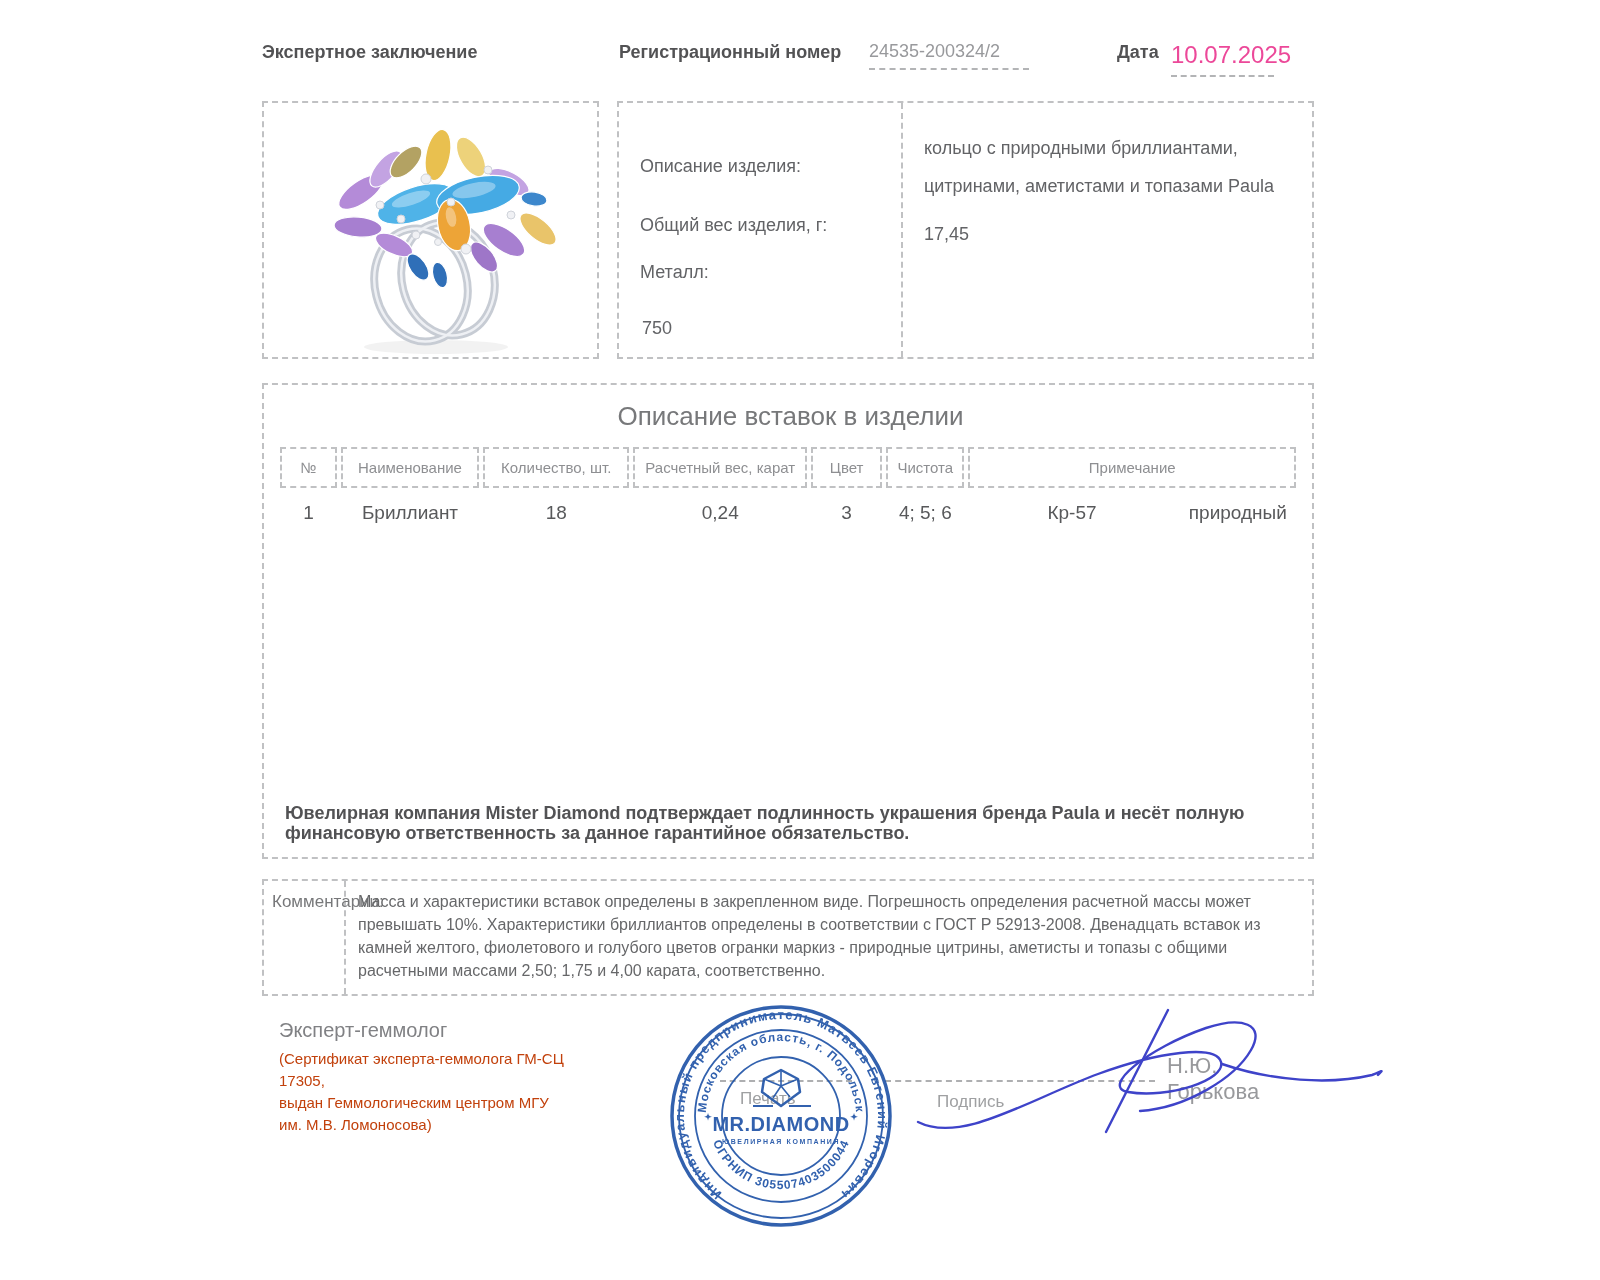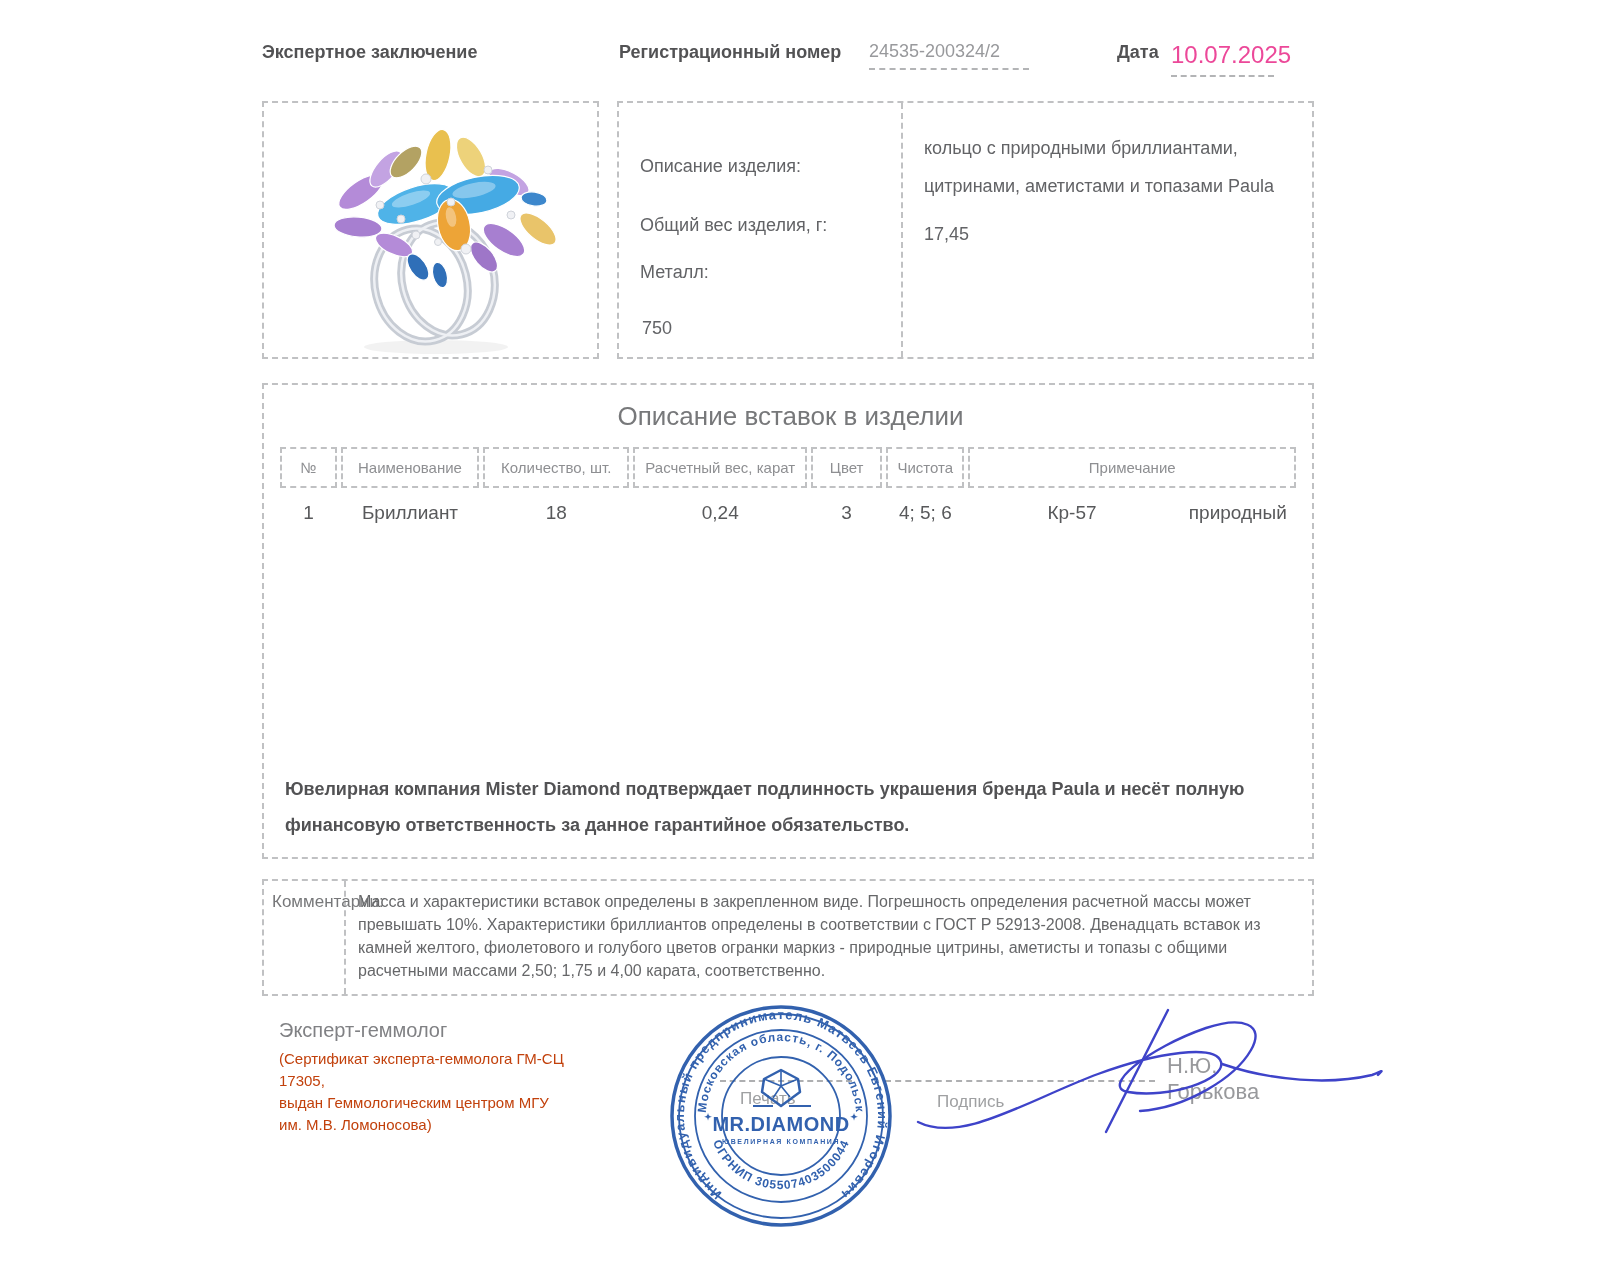--- a/index.html
+++ b/index.html
@@ -38,21 +38,21 @@
   .inserts-box { margin-top:24px; height:476px; padding:0 16px; display:flex; flex-direction:column; }
   .inserts-title { margin-top:16px; padding-left:5px; font-size:26px; color:#77787a;text-align:center; }
   .thead { display:flex; gap:4px; margin-top:15px; }
   .hcell { border:2px dashed #c0c1c3; height:41px; display:flex; align-items:center; justify-content:center;
     font-size:15px; color:#8e8f92; white-space:nowrap; }
   .trow { display:flex; gap:4px; margin-top:14px; }
   .tcell { display:flex; align-items:center; justify-content:center; font-size:19px; color:#58595b; white-space:nowrap; }
   .c0 { flex:0 0 5.6%; } .c1 { flex:0 0 13.6%; } .c2 { flex:0 0 14.4%; } .c3 { flex:0 0 17.1%; }
   .c4 { flex:0 0 7.0%; } .c5 { flex:0 0 7.7%; } .c6 { flex:0 0 20.4%; } .c7 { flex:1; }
   .confirmation { margin-top:auto; margin-bottom:14px; padding:0 5px; font-size:18px; font-weight:bold;
-    color:#525254; line-height:36px; }
+    color:#525254; line-height:20px; }
 
   
   .comments-box { margin-top:20px; height:117px; display:flex; }
   .comments-label { width:82px; flex:0 0 82px; border-right:2px dashed #c0c1c3; padding:11px 0 0 8px;
     font-size:17px; color:#77787a; }
   .comments-text { flex:1; padding:9px 14px 0 12px; font-size:16px; color:#666769; line-height:23px; }
 
   
   .footer { position:relative; height:275px; margin-top:0; }
   .expert-title { position:absolute; left:17px; top:23px; font-size:20px; color:#808184; }

